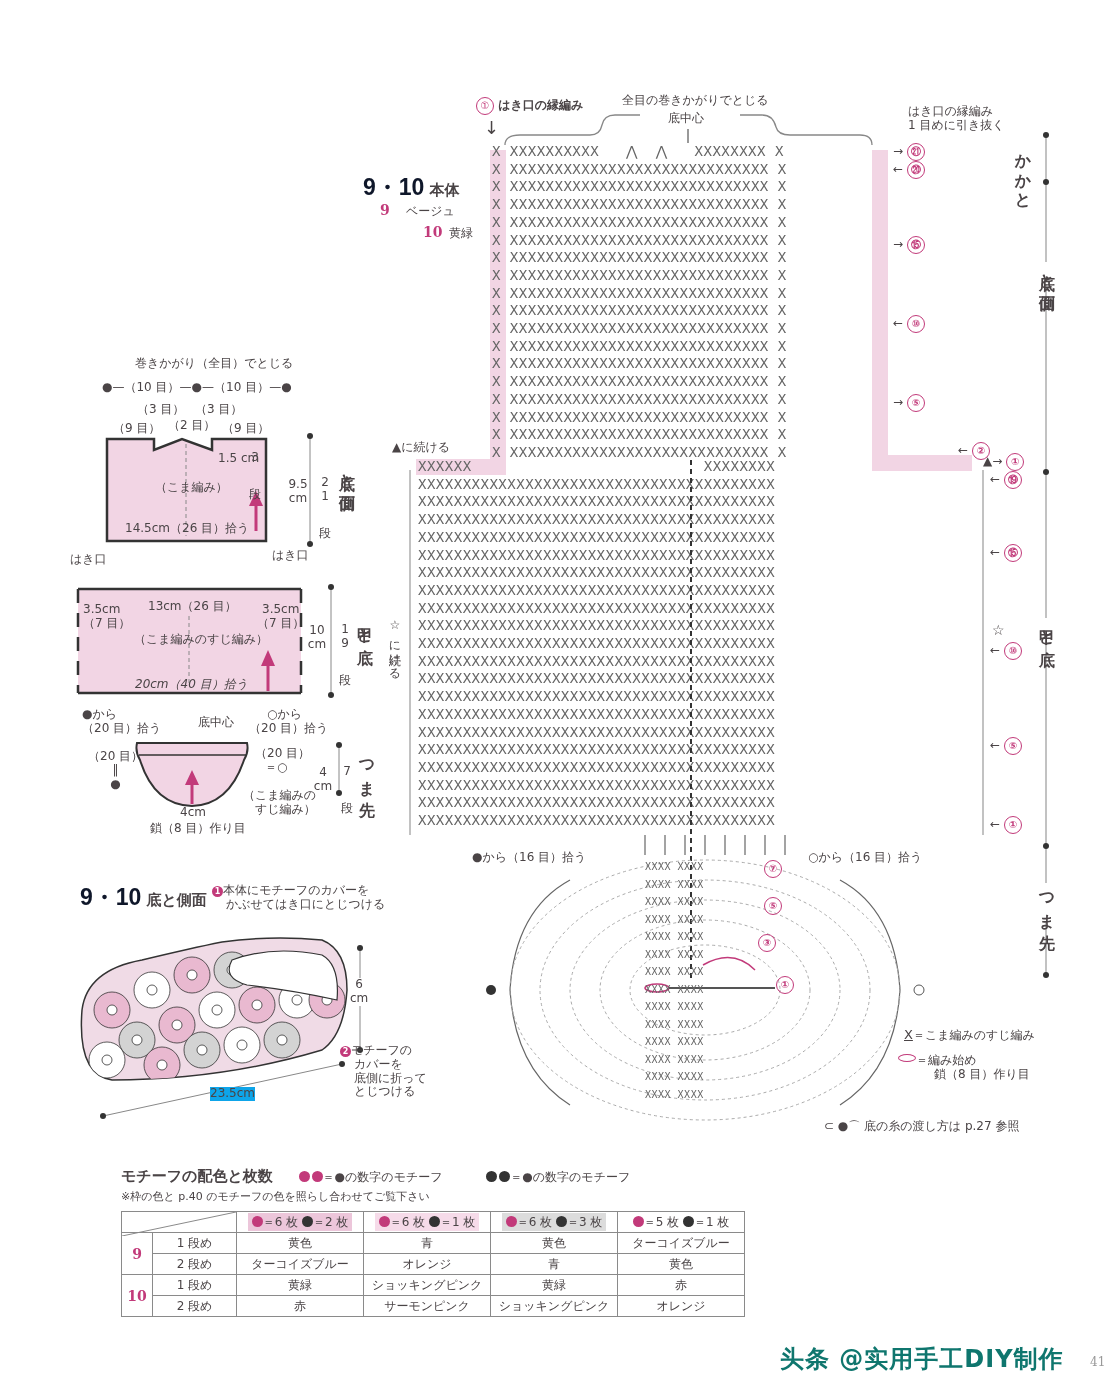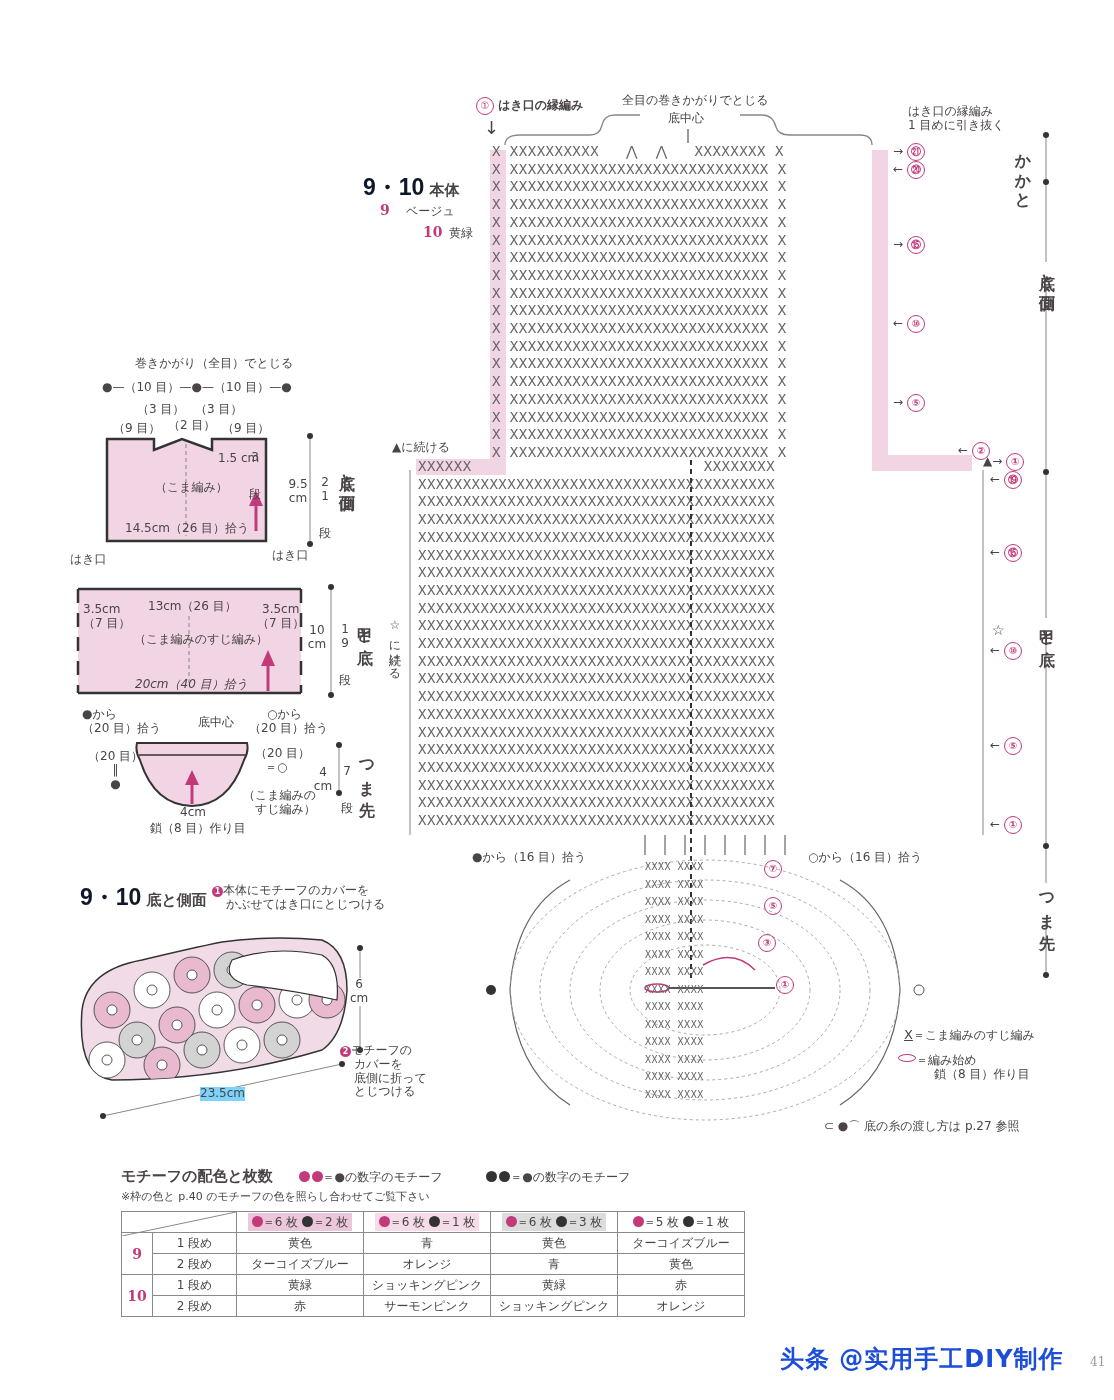--- a/index.html
+++ b/index.html
@@ -14,21 +14,21 @@
   .serifnum { font-family:"DejaVu Serif", serif; font-weight:bold; color:#c23a7a; font-size:14px; }
   .circ { display:inline-block; width:16px; height:16px; border:1.3px solid #c23a7a; border-radius:50%;
           color:#c23a7a; font-size:10px; text-align:center; line-height:16px; font-weight:bold; }
   .circ.fill { background:#c23a7a; color:#fff; width:11px; height:11px; line-height:11px; font-size:8px; border:none; }
   .grid { position:absolute; font-family:"DejaVu Sans Mono", monospace; color:#666; font-size:14px; line-height:17.7px; letter-spacing:0.5px; white-space:pre; }
   .pinkbox { background:#f2d5e4; }
   table.motif { position:absolute; left:121px; top:1211px; border-collapse:collapse; font-size:12px; color:#4a4446;padding-left:16px; }
   table.motif td { border:1px solid #8a8a8a; height:20px; text-align:center; padding:0 4px; }
   .dot { display:inline-block; width:11px; height:11px; border-radius:50%; vertical-align:-1px; }
   .dot.p { background:#c23a7a; } .dot.k { background:#333; }
-  .watermark { position:absolute; left:780px; top:1343px; font-size:24px; color:#1d4ed8; font-weight:bold; letter-spacing:1px;
+  .watermark { position:absolute; left:780px; top:1343px; font-size:24px; color:#0f766e; font-weight:bold; letter-spacing:1px;
                text-shadow:1px 1px 0 #fff, -1px -1px 0 #fff; }
   .pagenum { position:absolute; left:1090px; top:1355px; font-size:12px; color:#999; font-family:"DejaVu Serif", serif; }
 </style>
 </head>
 <body>
 
 <div class="abs" style="left:363px; top:172px;">
   <span class="title-num">9・10</span>
   <span class="title-lbl">本体</span>
 </div>
@@ -362,21 +362,21 @@
   </svg>
   <div class="t" style="left:350px; top:978px; background:#fff; text-align:center;">
     <div>6</div>
     <div>cm</div>
   </div>
   <svg class="abs" style="left:100px; top:1060px;" width="245" height="60">
     <line x1="3" y1="56" x2="242" y2="4" stroke="#888"></line>
       <circle cx="242" cy="4" r="3" fill="#333"></circle>
       <circle cx="3" cy="56" r="3" fill="#333"></circle>
   </svg>
-  <div class="t" style="left:200px; top:1087px; background:#7dd3fc;">23.5cm</div>
+  <div class="t" style="left:210px; top:1087px; background:#0ea5e9;">23.5cm</div>
   <div class="t" style="left:340px; top:1044px;">
     <div><span class="circ fill">2</span><span>モチーフの</span></div>
     <div style="padding-left:14px;">カバーを</div>
     <div style="padding-left:14px;">底側に折って</div>
     <div style="padding-left:14px;">とじつける</div>
   </div>
 </div>
 
 <div>
   <div class="t" style="left:121px; top:1168px;">

